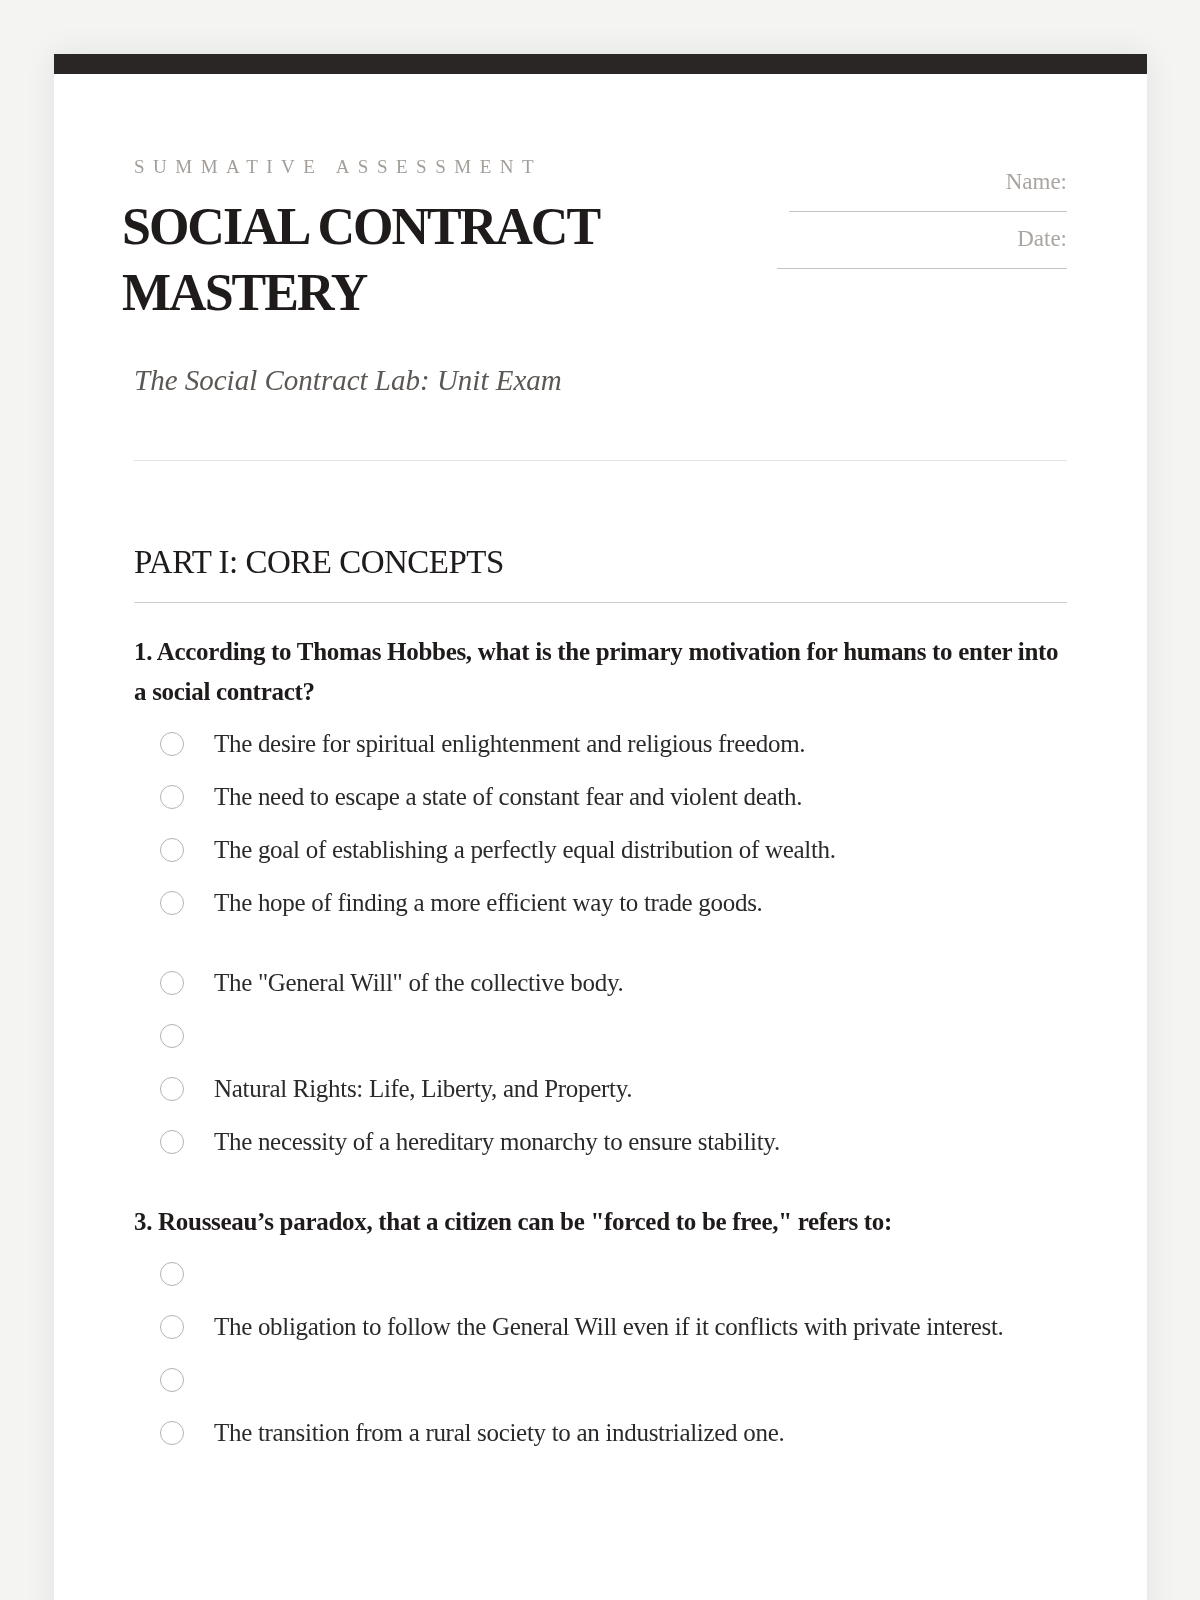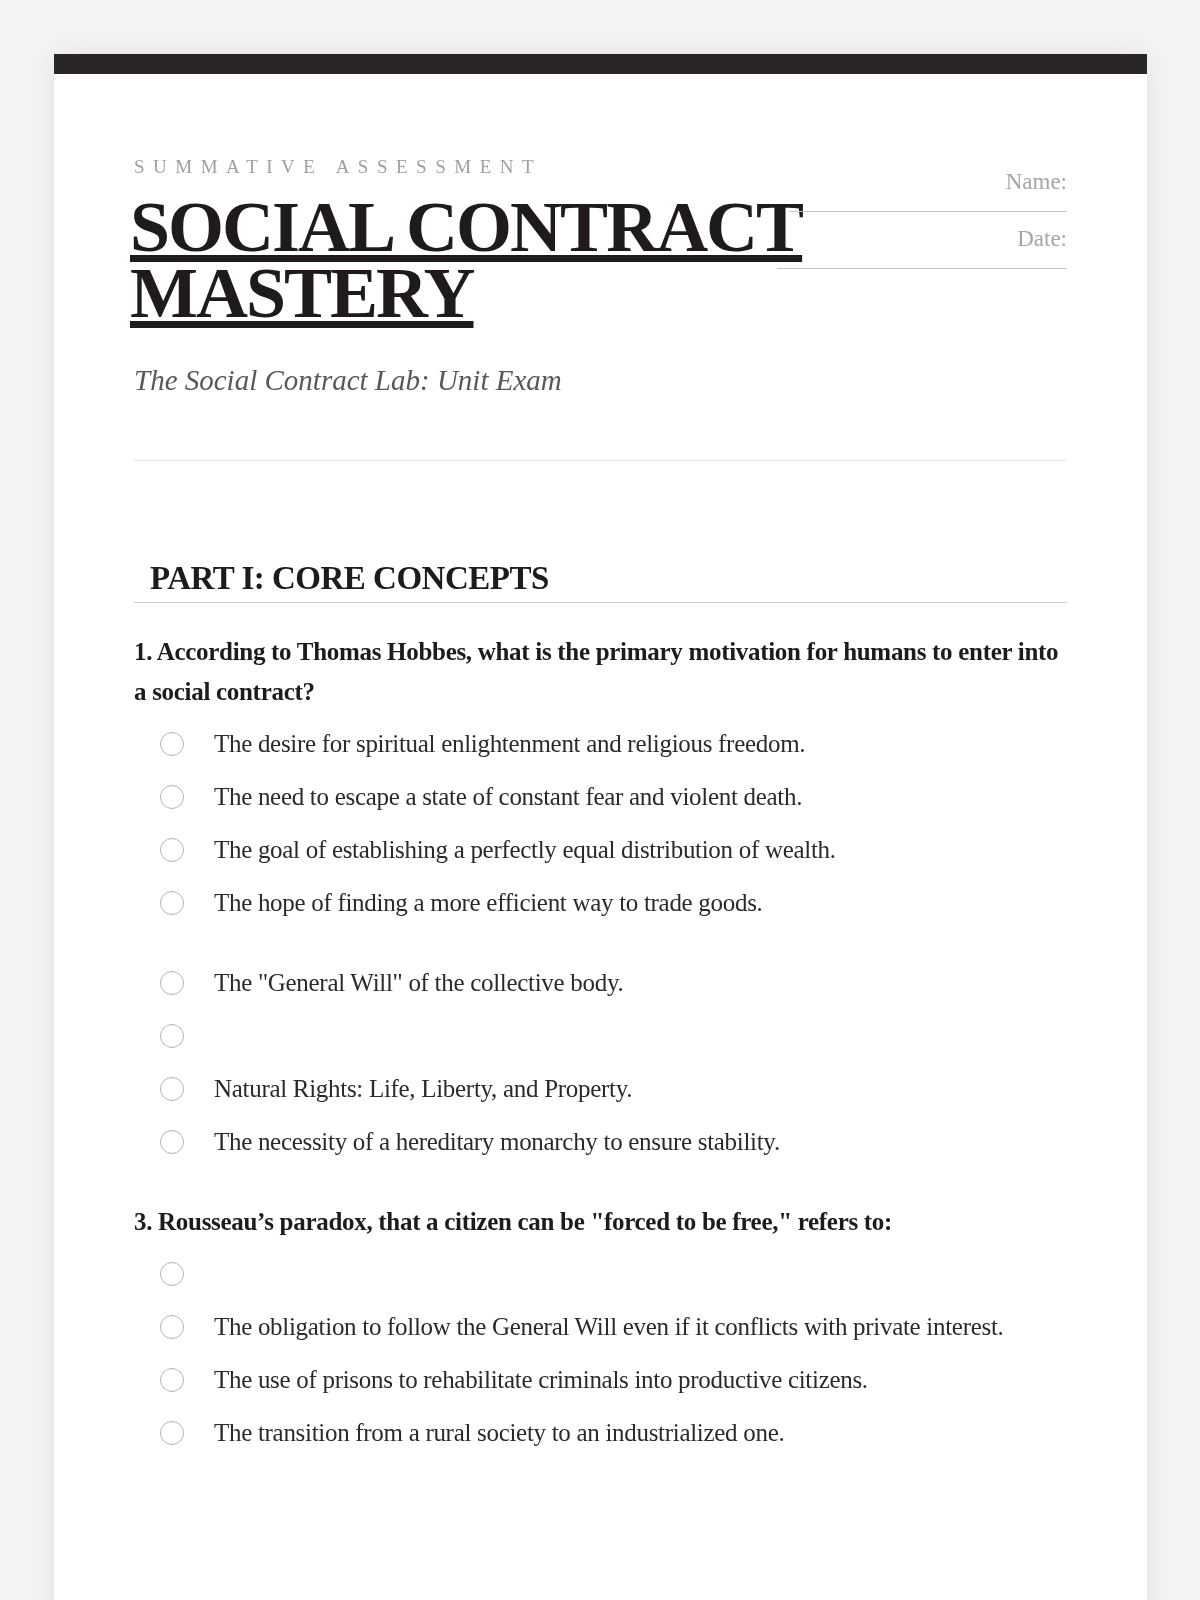--- a/index.html
+++ b/index.html
@@ -14,40 +14,39 @@
     background:#ffffff;
     box-shadow:0 0 30px rgba(0,0,0,0.08);
   }
   .topbar { height:20px; background:#2a2625; }
   .content { padding:0 80px 0 80px; position:relative; }
   .eyebrow {
     position:absolute; left:80px; top:82px;
     font-size:19px; letter-spacing:8.5px; color:#a39e99; font-weight:normal;
   }
   .title {
-    position:absolute; left:76px; top:120px; margin:0;
-    font-size:72px; line-height:66px; font-weight:bold; color:#1e1b1a;
+    position:absolute; left:68px; top:120px; margin:0;
+    font-size:52px; line-height:66px; font-weight:bold; color:#1e1b1a;
     letter-spacing:-2px;
-    text-decoration:underline;
   }
   .subtitle {
     position:absolute; left:80px; top:290px;
     font-style:italic; font-size:29px; color:#5b5754;
   }
   .meta { position:absolute; right:80px; top:95px; width:290px; text-align:right; }
   .meta-label { font-size:23px; color:#aaa5a1; }
   .meta-line { border-bottom:1.5px solid #c8c3bf; margin-top:16px; margin-bottom:14px; }
   .name-line { margin-left:12px; }
   .divider1 {
     position:absolute; left:80px; right:80px; top:386px;
     border-top:1.5px solid #e5e3e0;
   }
   .section-title {
-    position:absolute; left:80px; top:470px; margin:16px;
-    font-size:33px; font-weight:bold; color:#1e1b1a; letter-spacing:-0.5px;
+    position:absolute; left:80px; top:470px; margin:0;
+    font-size:33px; font-weight:normal; color:#1e1b1a; letter-spacing:-0.5px;
   }
   .divider2 {
     position:absolute; left:80px; right:80px; top:528px;
     border-top:1.5px solid #d2cecb;
   }
   .questions { position:absolute; left:80px; right:80px; top:558px; }
   .question { margin-bottom:40px; }
   .q-text {
     font-size:25px; font-weight:bold; line-height:40px; color:#1e1b1a;
     margin:0 0 12px 0; letter-spacing:-0.3px;
@@ -136,21 +135,20 @@
         <ul class="options">
           <li class="option">
               <span class="radio"></span>
             </li>
           <li class="option">
               <span class="radio"></span>
               <span>The obligation to follow the General Will even if it conflicts with private interest.</span>
             </li>
           <li class="option">
               <span class="radio"></span>
-              <span>The use of prisons to rehabilitate criminals into productive citizens.</span>
             </li>
           <li class="option">
               <span class="radio"></span>
               <span>The transition from a rural society to an industrialized one.</span>
             </li>
         </ul>
       </div>
     </div>
   </div>
 </div>

